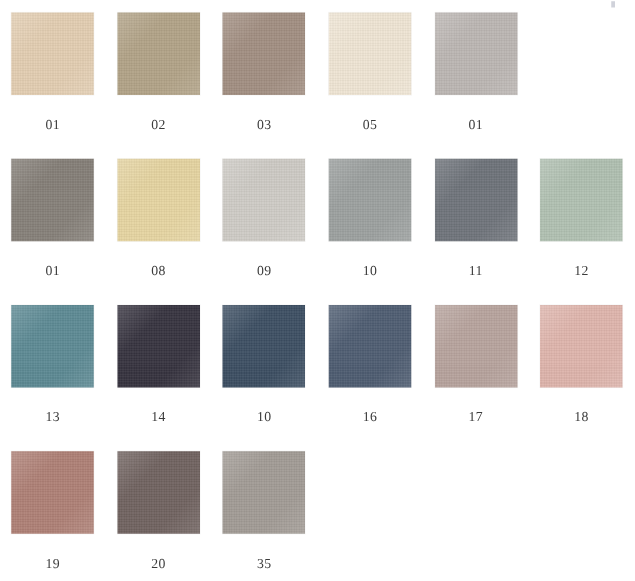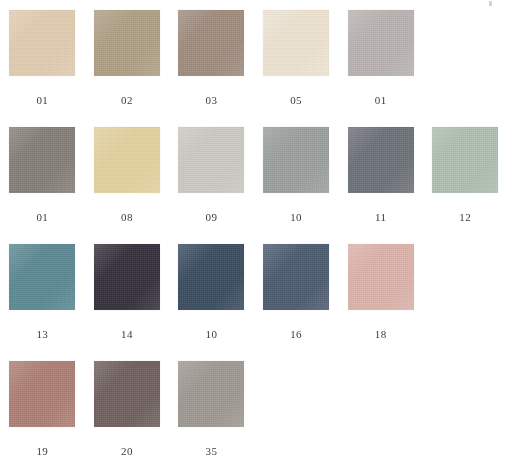--- a/index.html
+++ b/index.html
@@ -135,20 +135,24 @@
       </div>
       <div class="swatch-cell">
         <div class="swatch-chip" style="background-color: rgb(60, 78, 98);"></div>
         <div class="swatch-label">10</div>
       </div>
       <div class="swatch-cell">
         <div class="swatch-chip" style="background-color: rgb(79, 93, 114);"></div>
         <div class="swatch-label">16</div>
       </div>
       <div class="swatch-cell">
+        <div class="swatch-chip" style="background-color: rgb(182, 162, 156);"></div>
+        <div class="swatch-label">17</div>
+      </div>
+      <div class="swatch-cell">
         <div class="swatch-chip" style="background-color: rgb(221, 179, 171);"></div>
         <div class="swatch-label">18</div>
       </div>
     </div>
     <div class="swatch-row">
       <div class="swatch-cell">
         <div class="swatch-chip" style="background-color: rgb(174, 128, 118);"></div>
         <div class="swatch-label">19</div>
       </div>
       <div class="swatch-cell">

